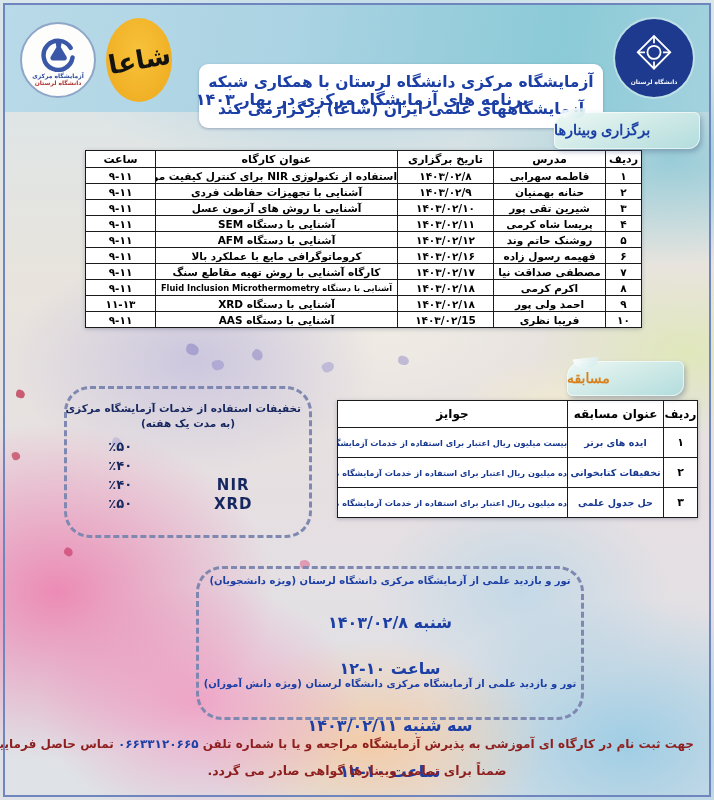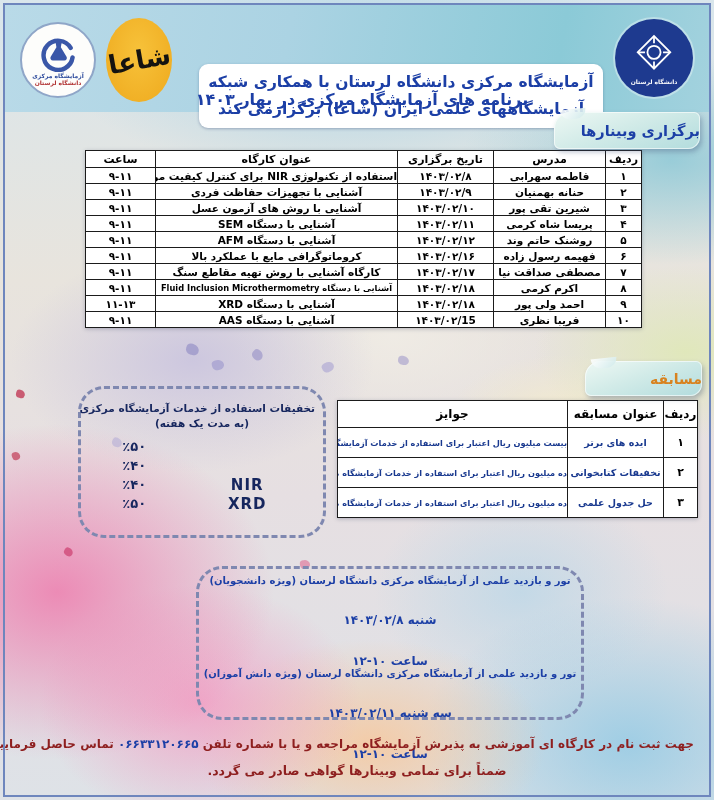--- a/index.html
+++ b/index.html
@@ -61,60 +61,60 @@
     position:absolute; top:85px; left:150px; width:414px; text-align:center;
     color:#1c3fa6; font-weight:bold; font-size:16px; white-space:nowrap;
   }
 
   
   .tab{
     position:absolute; z-index:5;
     background:linear-gradient(160deg,#eef8f4 0%,#d2ebe8 45%,#b2dcdd 100%);
     border-radius:16px 6px 12px 6px;
     box-shadow:2px 3px 5px rgba(60,80,120,.35), inset 0 0 0 1px rgba(255,255,255,.6);
-    display:flex; align-items:center; justify-content:flex-start;
+    display:flex; align-items:center; justify-content:flex-end;font-family:Liberation Serif, serif;
   }
   .tab::before{
     content:""; position:absolute; top:-3px; left:6px; width:26px; height:10px;
     background:linear-gradient(135deg,#ffffff,#cfe9ea); border-radius:0 0 12px 12px;
     transform:rotate(-6deg); opacity:.9;
   }
   .tab-webinars{ top:112px; right:14px; width:146px; height:37px; }
   .tab-webinars .tab-label{ color:#1c3fa6; font-weight:bold; font-size:14.5px; }
-  .tab-competition{ top:361px; right:12px; width:117px; height:35px; }
+  .tab-competition{ top:361px; right:30px; width:117px; height:35px; }
   .tab-competition .tab-label{ color:#d8821f; font-weight:bold; font-size:14px; }
 
   
   table{ border-collapse:collapse; table-layout:fixed; background:#fff; }
   th,td{ border:1px solid #1b1b1b; text-align:center; font-weight:bold; color:#000; overflow:hidden; }
   .wtable{ position:absolute; top:150px; right:72px; width:556px; box-shadow:0 1px 4px rgba(50,60,90,.3); }
   .wtable th{ height:17px; font-size:11px; }
   .wtable td{ height:16px; font-size:10.5px; white-space:nowrap; }
   .wtable td.tight{ font-size:8.3px;margin-top:20px; }
   .ctable{ position:absolute; top:400px; right:16px; width:360px; box-shadow:0 1px 4px rgba(50,60,90,.3); }
   .ctable th{ height:27px; font-size:12px; }
   .ctable td{ height:30px; }
   .ctable td.cnum{ font-size:11px; }
   .ctable td.cname{ font-size:9.5px; color:#19398f; white-space:nowrap; }
   .ctable td.cprize{ font-size:8.2px; color:#19398f; white-space:nowrap; }
 
   
   .dashed{ border:3px dashed #7f88b0; border-radius:26px; position:absolute; }
-  .discount-box{ left:78px; top:386px; width:248px; height:152px; padding:12px 8px 8px; text-align:center; }
+  .discount-box{ left:64px; top:386px; width:248px; height:152px; padding:12px 8px 8px; text-align:center; }
   .disc-title{ color:#16265e; font-weight:bold; font-size:10.5px; white-space:nowrap; line-height:15px; }
   .disc-sub{ color:#16265e; font-weight:bold; font-size:10.5px; line-height:15px; margin-bottom:6px; }
   .disc-row{ display:flex; direction:ltr; align-items:center; height:19px; }
   .disc-pct{ width:40%; text-align:center; color:#16265e; font-weight:bold; font-size:13px; }
   .disc-svc{ width:60%; text-align:center; color:#16265e; font-weight:bold; font-size:15px; letter-spacing:1px; }
 
   .tour-box{ left:196px; top:566px; width:388px; height:154px; display:flex; flex-direction:column;
     justify-content:space-evenly; align-items:center; padding:6px 4px; }
   .tour-line{ color:#1c3fa6; font-weight:bold; white-space:nowrap; }
   .tour-main{ font-size:10px; }
-  .tour-date{ font-size:12px;margin-top:27px; }
+  .tour-date{ font-size:16px;margin-top:27px; }
 
   
   .footer{ position:absolute; left:20px; top:737px; width:674px; text-align:center; }
   .footer-line1{ color:#8e1f1f; font-weight:bold; font-size:12px; white-space:nowrap; }
   .footer-phone{ color:#1c3fa6; }
   .footer-line2{ color:#8e1f1f; font-weight:bold; font-size:12.5px; margin-top:12px; }
 
   
   .petal{ position:absolute; border-radius:40% 60% 50% 50%; }
 </style>

